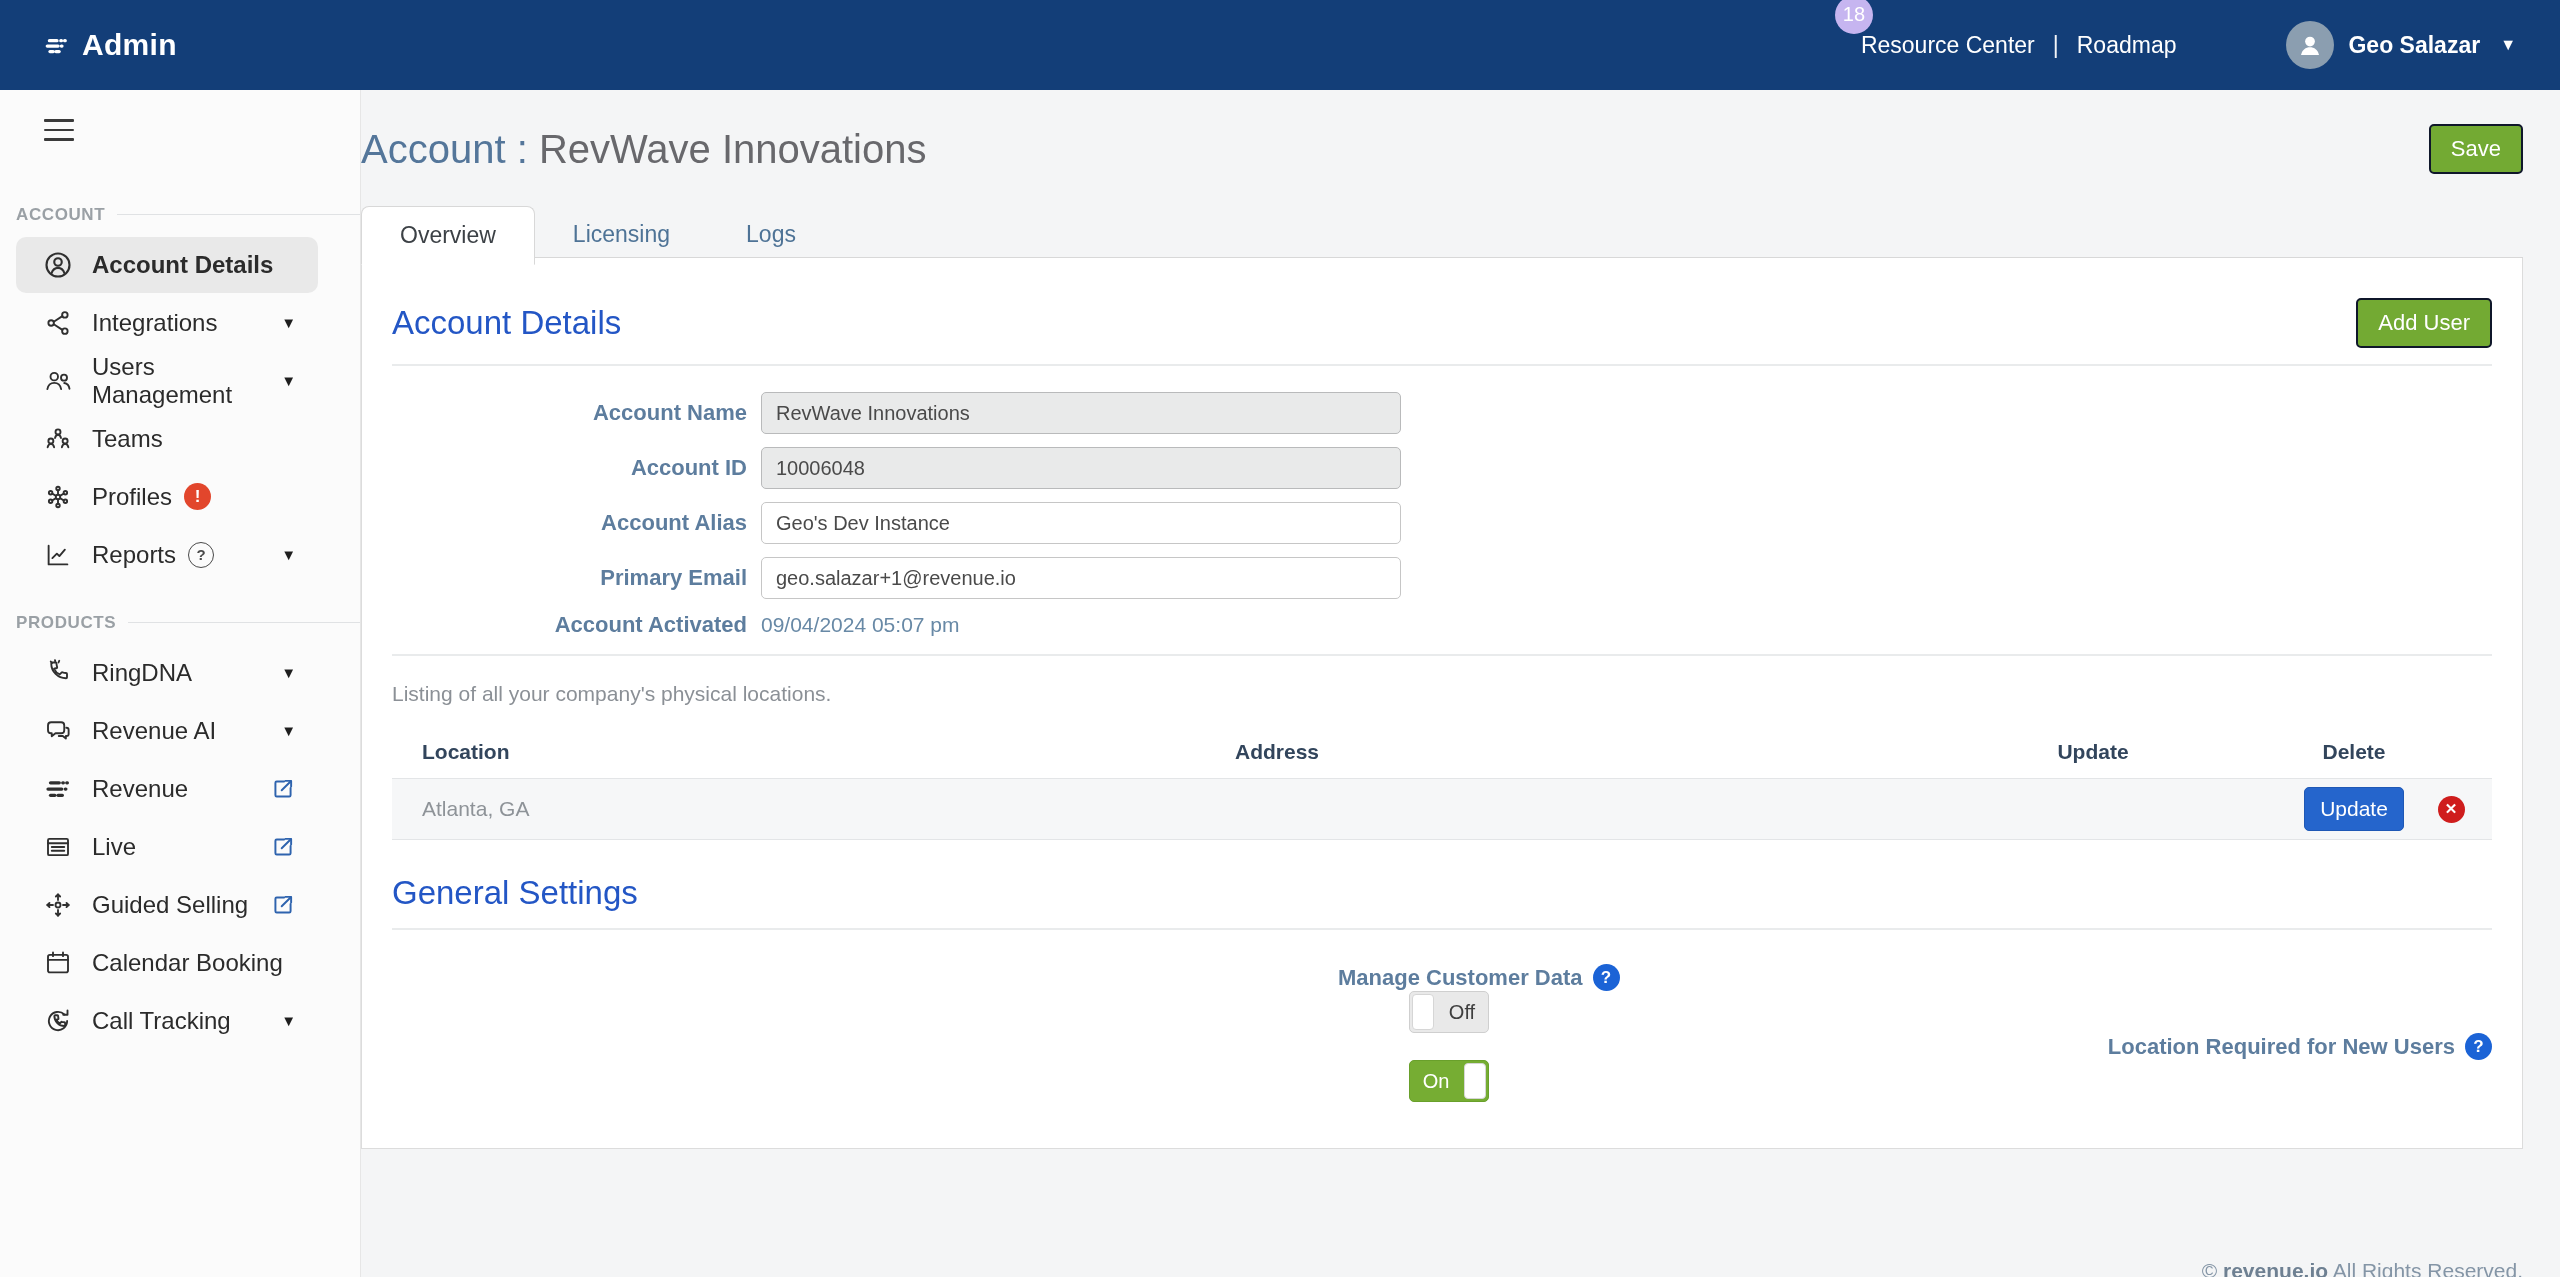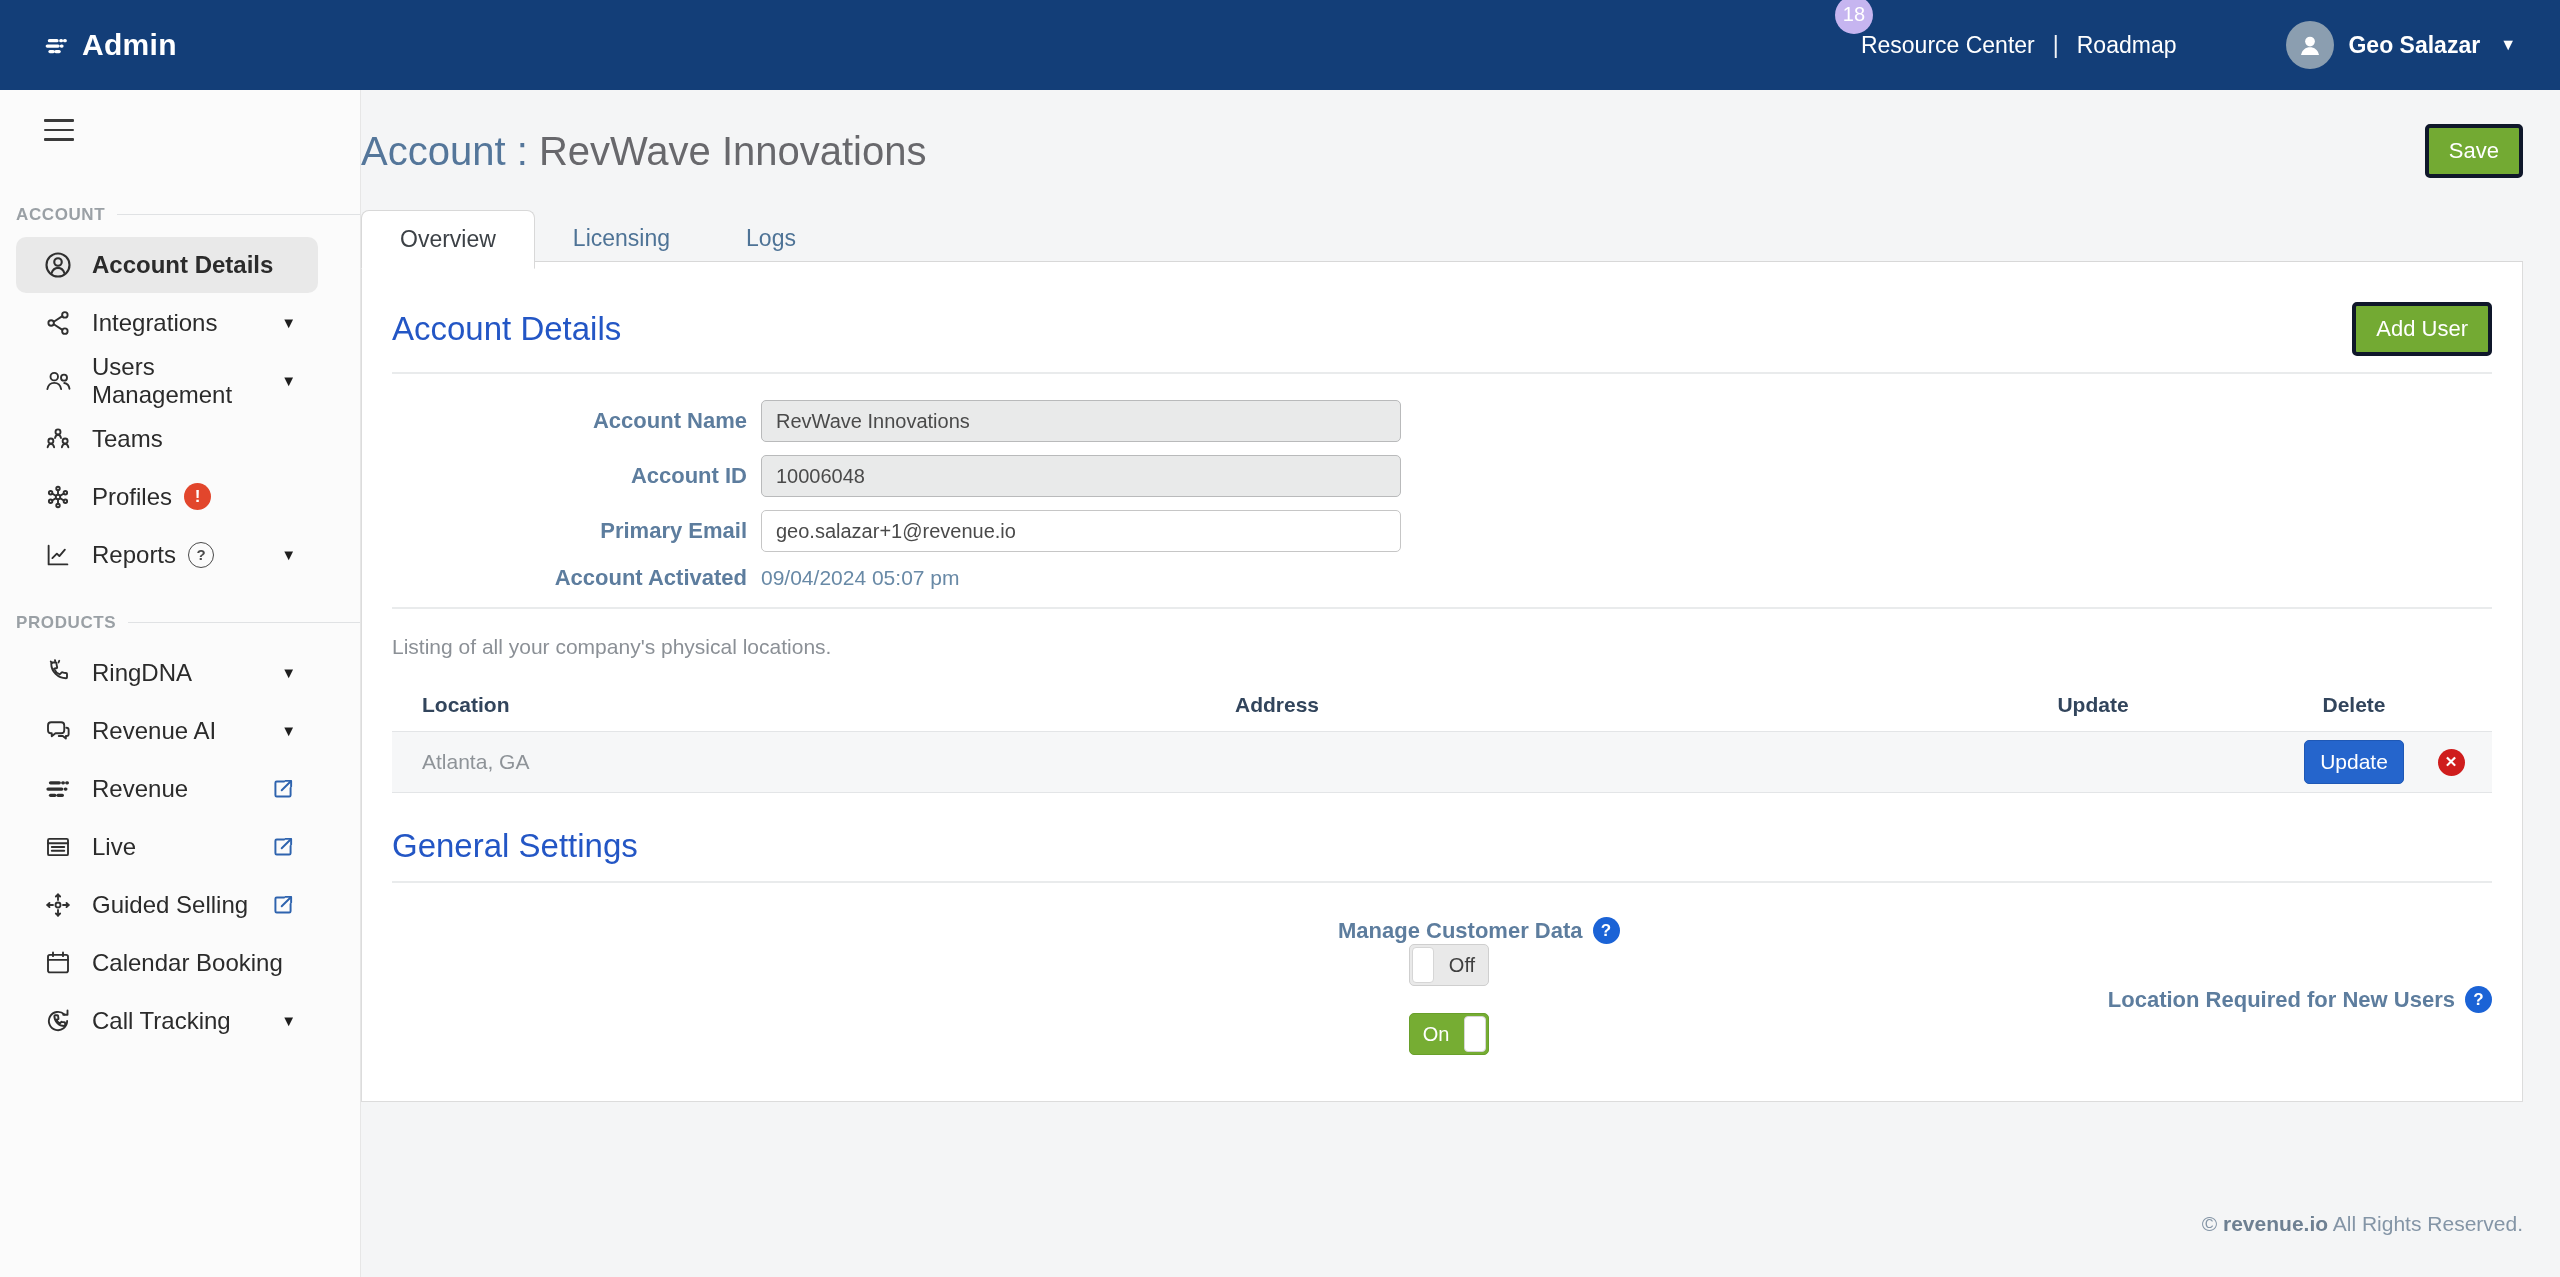--- a/index.html
+++ b/index.html
@@ -68,21 +68,21 @@
     justify-content:center; margin-left:12px; flex-shrink:0;
   }
 
   
   .main{ flex:1; padding-right:37px; }
   .page-head{ display:flex; justify-content:space-between; align-items:center; margin-top:34px; }
   .page-title{ font-size:40px; }
   .title-prefix{ color:#54769a; }
   .title-name{ color:#68686c; }
   .btn-green{
-    background:#73aa33; border:4px solid #0f172a; color:#fff; font-size:22px;
+    background:#73aa33; border:2px solid #0f172a; color:#fff; font-size:22px;
     padding:10px 20px; border-radius:5px; cursor:pointer; font-family:inherit;
   }
   .tab-strip{ display:flex; margin-top:24px; border-bottom:1px solid #d8d8d8; }
   .tab{
     font-size:23px; padding:15px 38px; color:#4e7396; cursor:pointer;
     position:relative; top:8px;
   }
   .tab.active{
     background:#fff; border:1px solid #d8d8d8; border-bottom:1px solid #fff;
     border-radius:8px 8px 0 0; color:#3c4146;
@@ -446,20 +446,24 @@
 
       <div class="form-row">
         <span class="f-label">Account Name</span>
         <input class="f-input disabled" disabled="" value="RevWave Innovations" style="">
       </div>
       <div class="form-row">
         <span class="f-label">Account ID</span>
         <input class="f-input disabled" disabled="" value="10006048" style="">
       </div>
       <div class="form-row">
+        <span class="f-label">Account Alias</span>
+        <input class="f-input" value="Geo's Dev Instance" style="">
+      </div>
+      <div class="form-row">
         <span class="f-label">Primary Email</span>
         <input class="f-input" value="geo.salazar+1@revenue.io" style="">
       </div>
       <div class="form-row">
         <span class="f-label">Account Activated</span>
         <span class="f-text">09/04/2024 05:07 pm</span>
       </div>
 
       <hr class="sec-hr">
       <p class="loc-desc">Listing of all your company's physical locations.</p>

